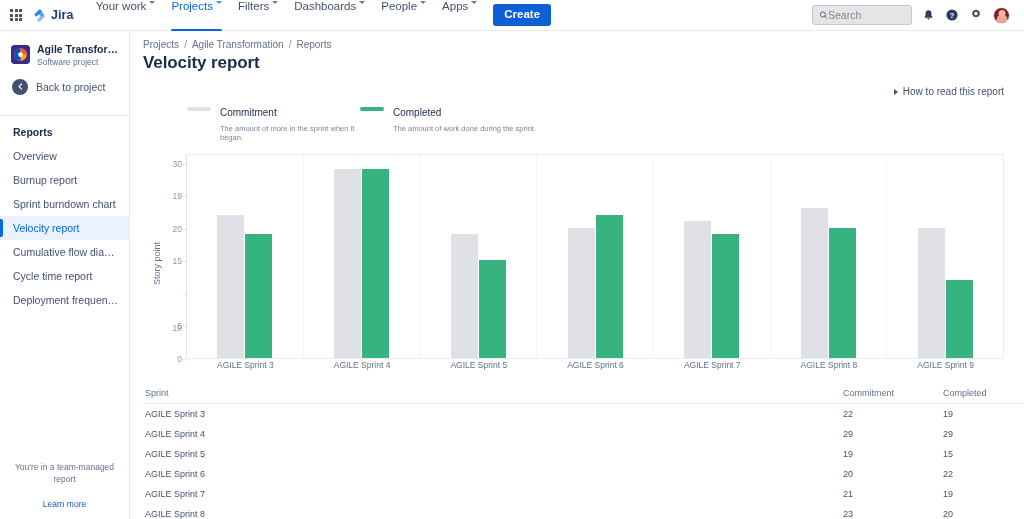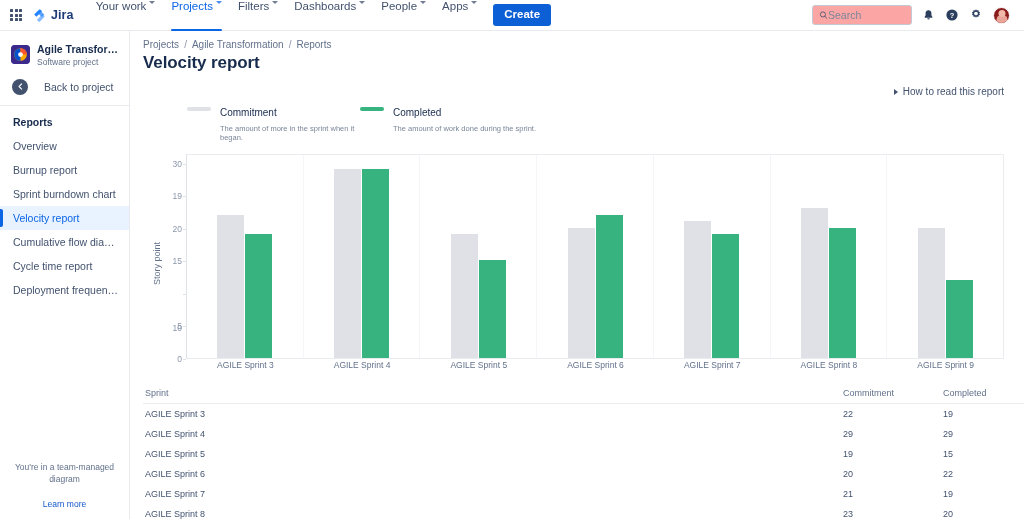--- a/index.html
+++ b/index.html
@@ -76,21 +76,21 @@
   .nav-right {
     margin-left: auto;
     display: flex; align-items: center; gap: 10px;
     padding-right: 6px;
   }
   .searchbox {
     width: 100px; min-width: 100px;
     display: flex; align-items: center; gap: 0;
     border: 1px solid #c3c9d4; border-radius: 3px;
     height: 20px; padding: 8px 6px;
-    background: #fca5a5;
+    background: #e5e5e5;
     width: 100px;
   }
   .searchbox { width: 98px; }
   #search-wrap { width: 98px; }
   .searchbox input {
     border: none; outline: none; background: transparent;
     font-size: 10.5px; color: #42526e;
     font-family: "Liberation Sans", sans-serif;
     width: 100%; padding: 0;
   }
@@ -137,24 +137,24 @@
     background: #5243aa; position: relative;
   }
   .proj-text { line-height: 1.2; overflow: hidden; }
   .proj-name {
     font-size: 10.5px; font-weight: 700; color: #172b4d;
     white-space: nowrap; overflow: hidden; text-overflow: ellipsis;
   }
   .proj-type { font-size: 8.5px; color: #62718a; margin-top: 1px; }
 
   .back-row {
-    display: flex; align-items: center; gap: 16px;
+    display: flex; align-items: center; gap: 8px;
     padding: 6px 10px 6px 12px;
     cursor: pointer;
-    margin-bottom: 2px;
+    margin-bottom: 12px;
     text-align: right;
   }
   .back-circle {
     width: 16px; height: 16px; border-radius: 50%;
     background: #42526e; display: flex; align-items: center; justify-content: center;
   }
   .back-label { font-size: 10.5px; color: #42526e; }
 
   .side-divider { height: 1px; background: #e8eaee; margin: 2px 0 6px 0; }
 
@@ -425,21 +425,21 @@
 
     <div class="side-item">Overview</div>
     <div class="side-item">Burnup report</div>
     <div class="side-item">Sprint burndown chart</div>
     <div class="side-item active">Velocity report</div>
     <div class="side-item">Cumulative flow diagram</div>
     <div class="side-item">Cycle time report</div>
     <div class="side-item">Deployment frequency report</div>
 
     <div class="side-foot">
-      <div class="t1">You're in a team-managed diagram</div>
+      <div class="t1">You're in a team-managed report</div>
       <div class="t2">Learn more</div>
     </div>
   </div>
 
   <div id="main">
 
     <div class="breadcrumb">
       <span class="bc">Projects</span>
       <span class="sep">/</span>
       <span class="bc">Agile Transformation</span>

